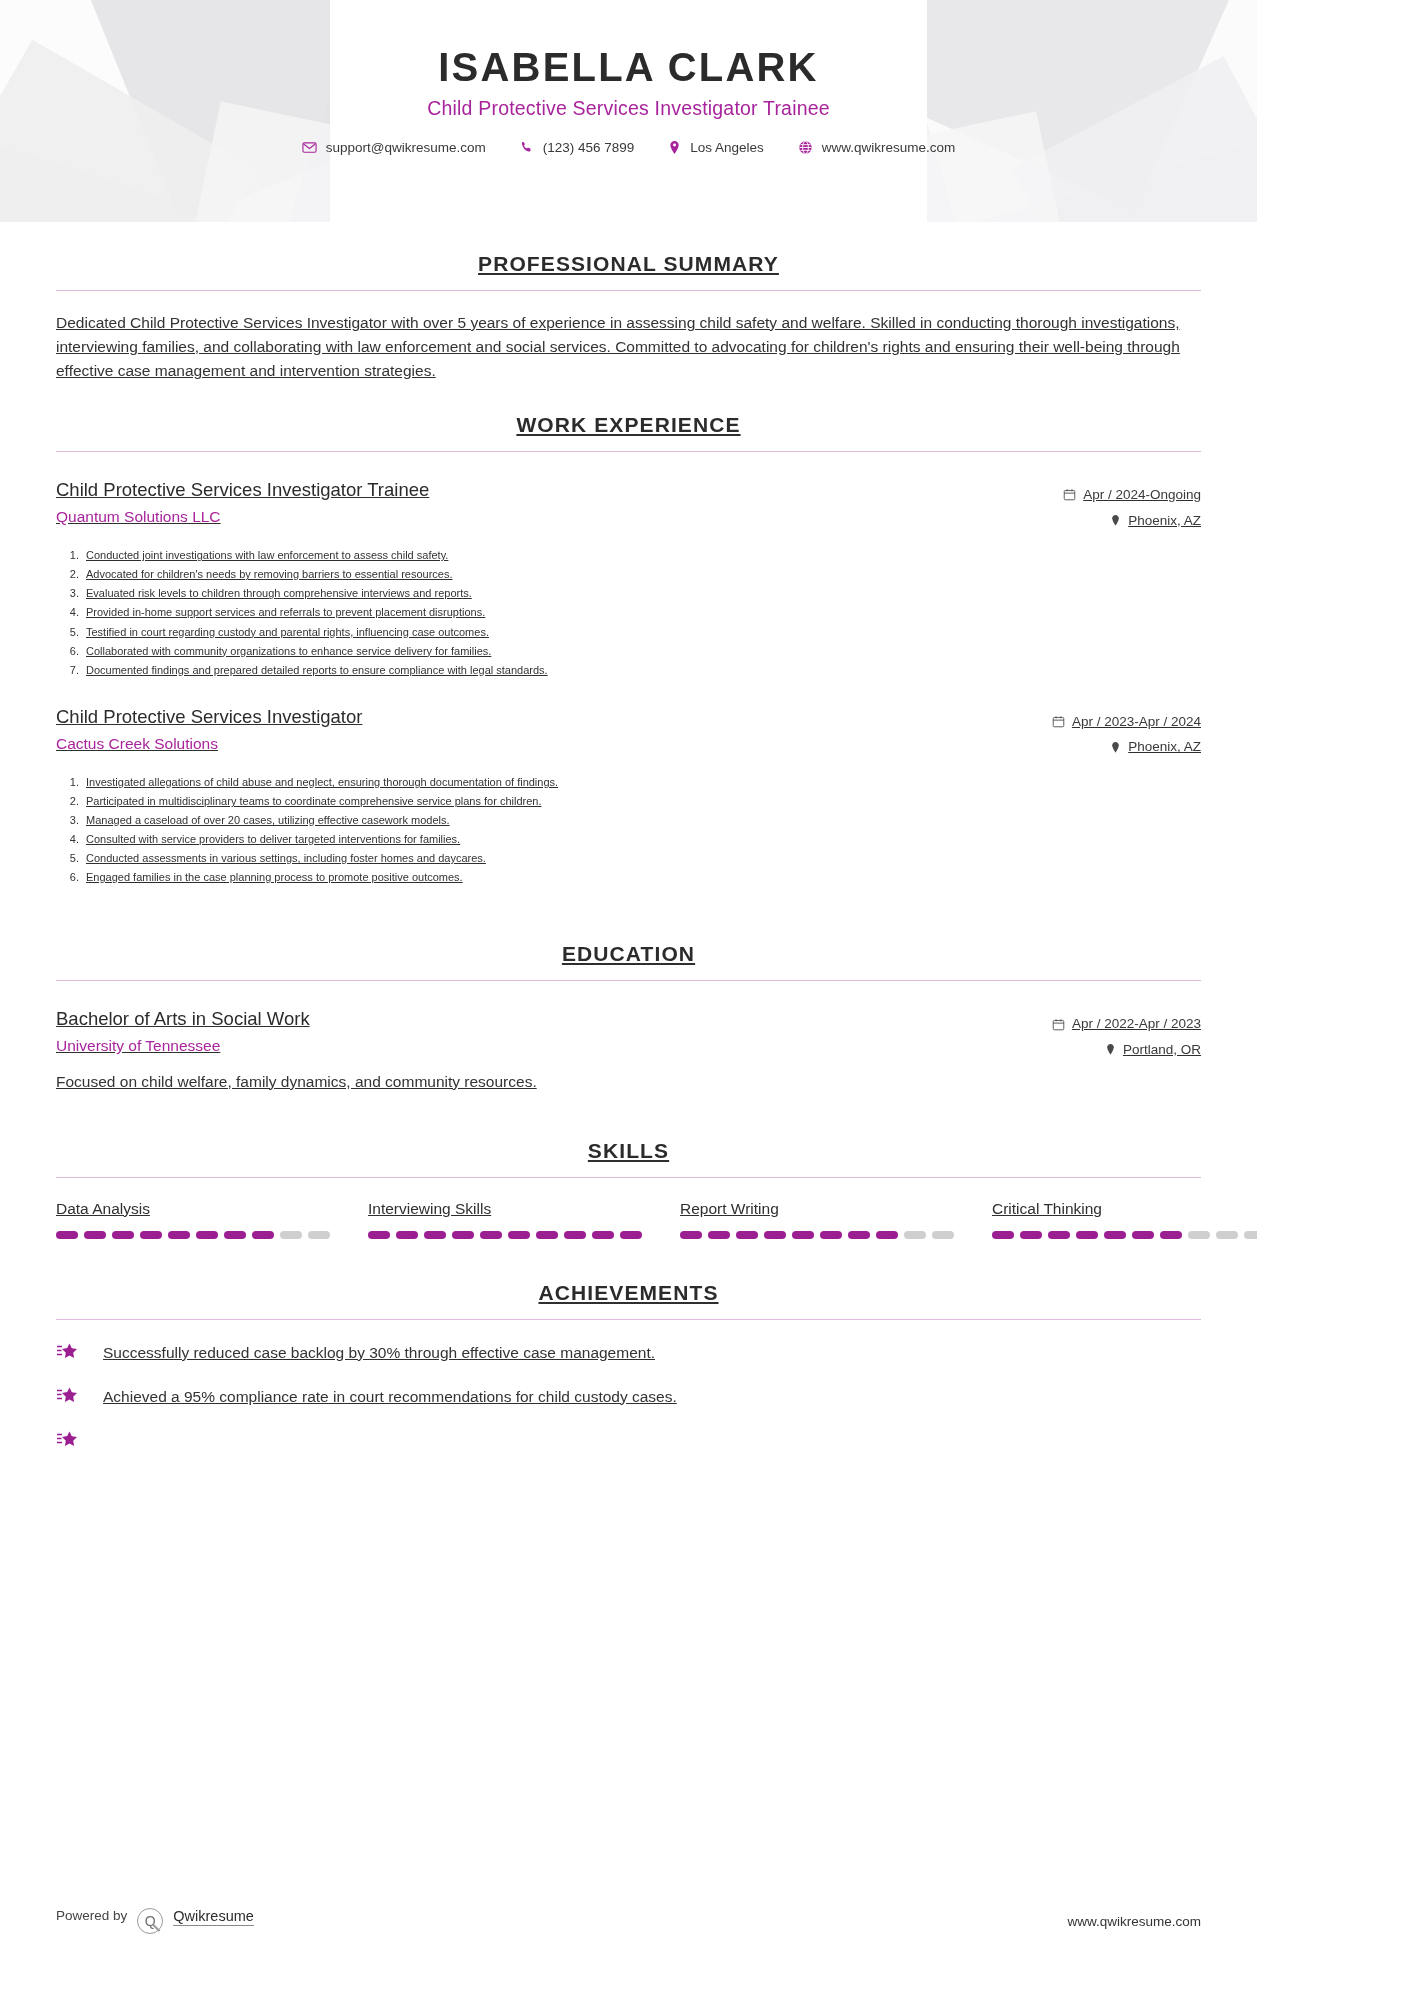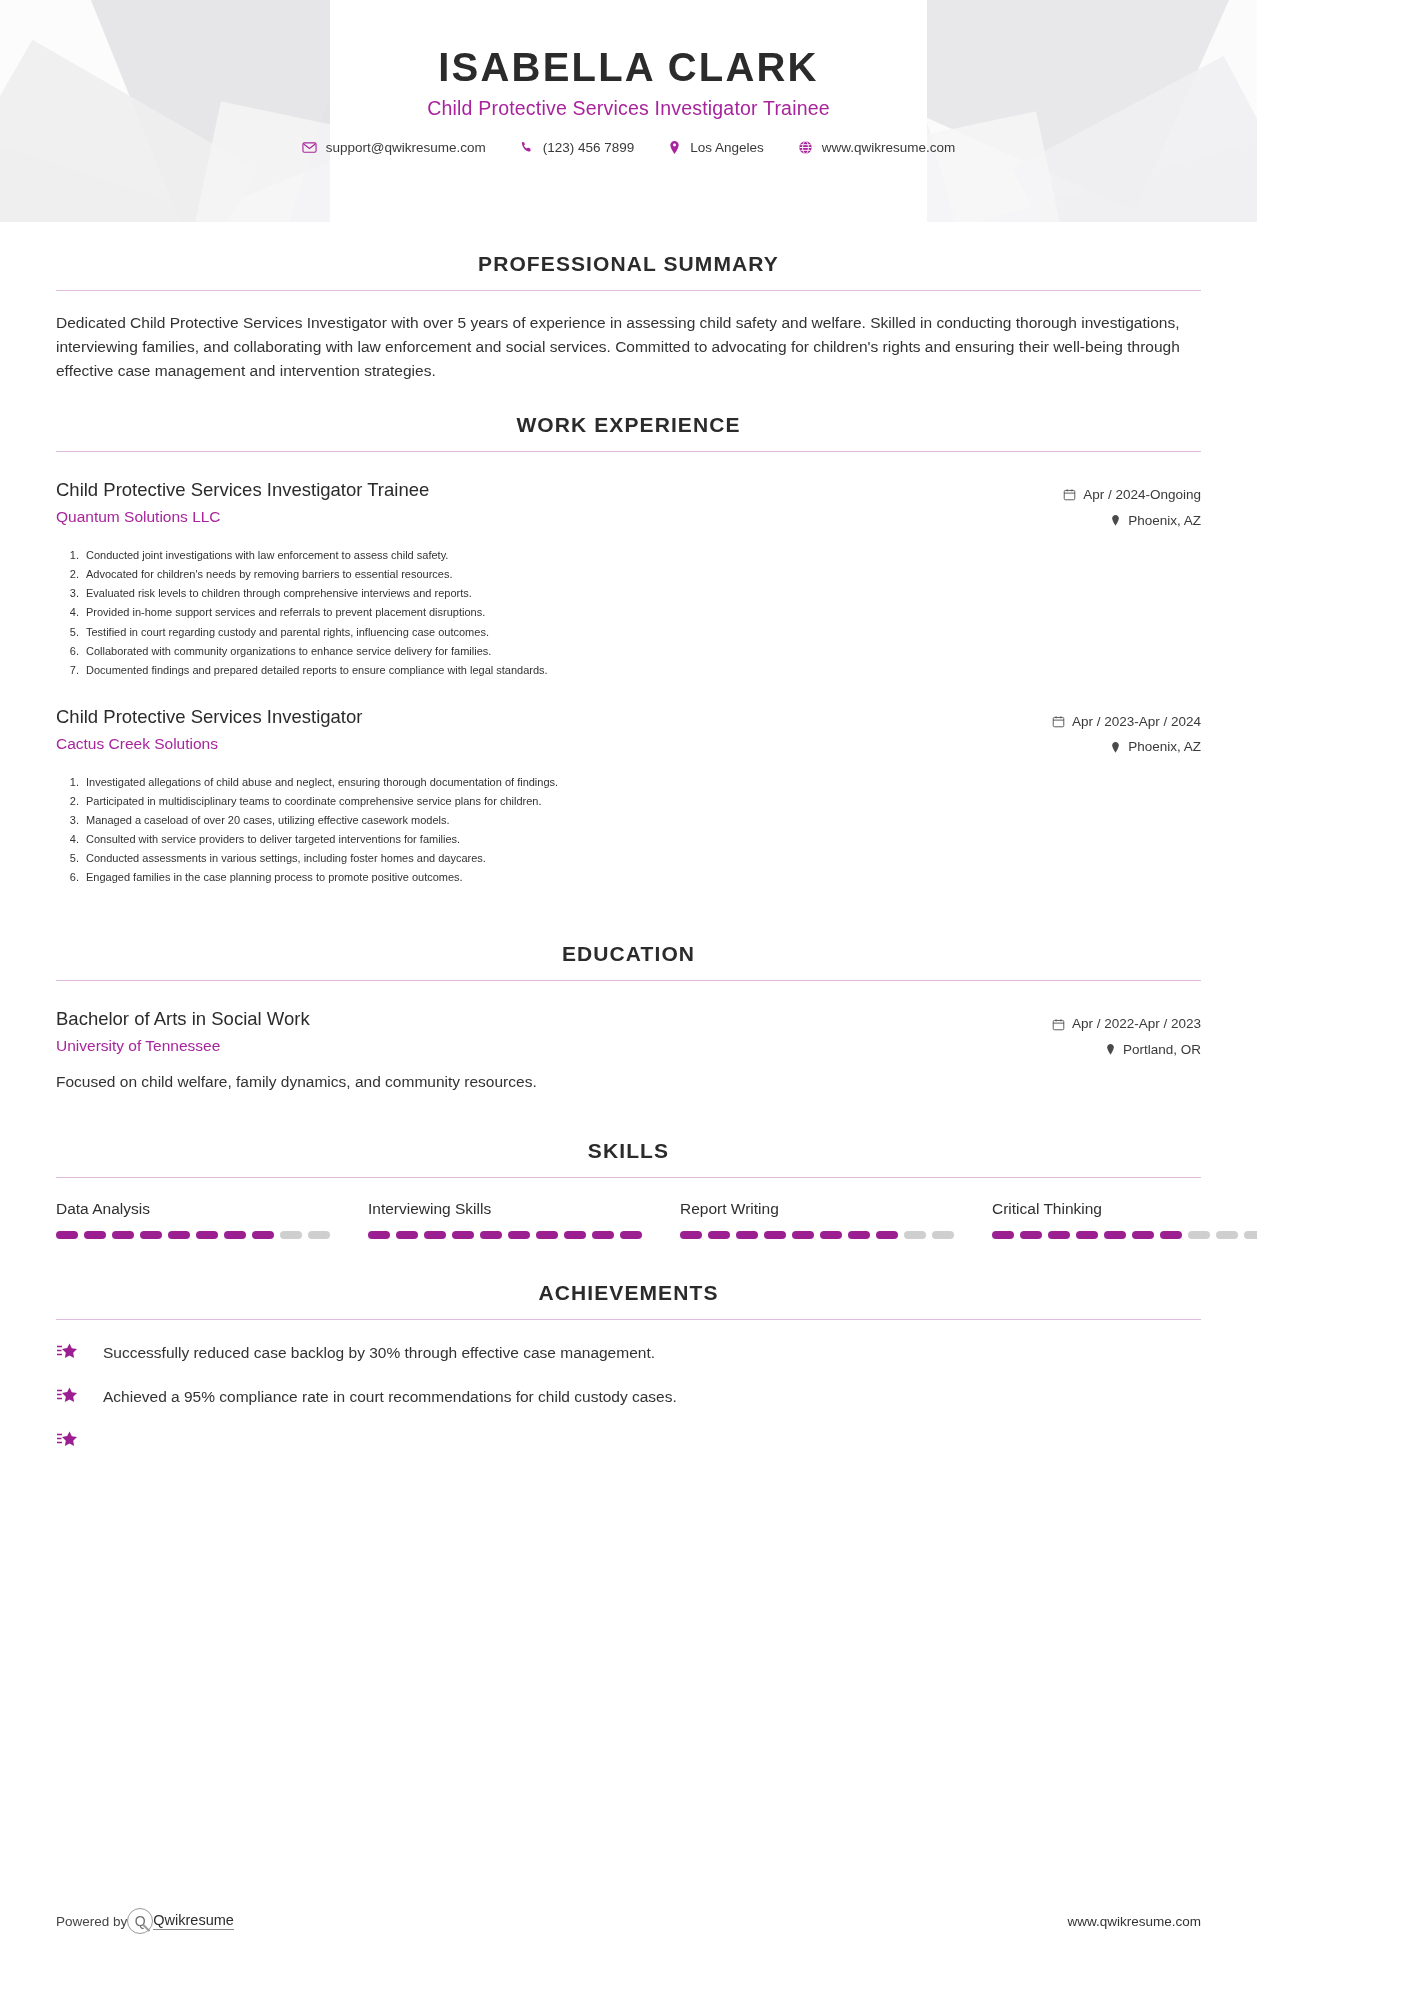--- a/index.html
+++ b/index.html
@@ -8,20 +8,21 @@
     background: #ffffff;
     font-family: "Liberation Sans", sans-serif;
     color: #2f2f2f;
   }
   .page {
     position: relative;
     width: 1257px;
     min-height: 1990px;
     background: #ffffff;
     overflow: hidden;
+    text-decoration: underline;
   }
 
   
   .hero {
     position: relative;
     height: 222px;
     background: #f2f2f3;
     overflow: hidden;
   }
   .hero .poly {
@@ -178,21 +179,21 @@
   
   .footer {
     position: absolute;
     left: 56px; right: 56px; bottom: 56px;
     display: flex;
     justify-content: space-between;
     align-items: center;
     font-size: 13.5px;
     color: #444;
   }
-  .brand { display: flex; align-items: center; }
+  .brand { display: flex; align-items: flex-start; gap: 10px; }
   .brand-mark {
     width: 26px; height: 26px;
     border-radius: 50%;
     border: 1.6px solid #9a9a9a;
     display: flex; align-items: center; justify-content: center;
     font-size: 14px; color: #6f6f6f;
     position: relative;
   }
   .brand-mark:after {
     content: "";

